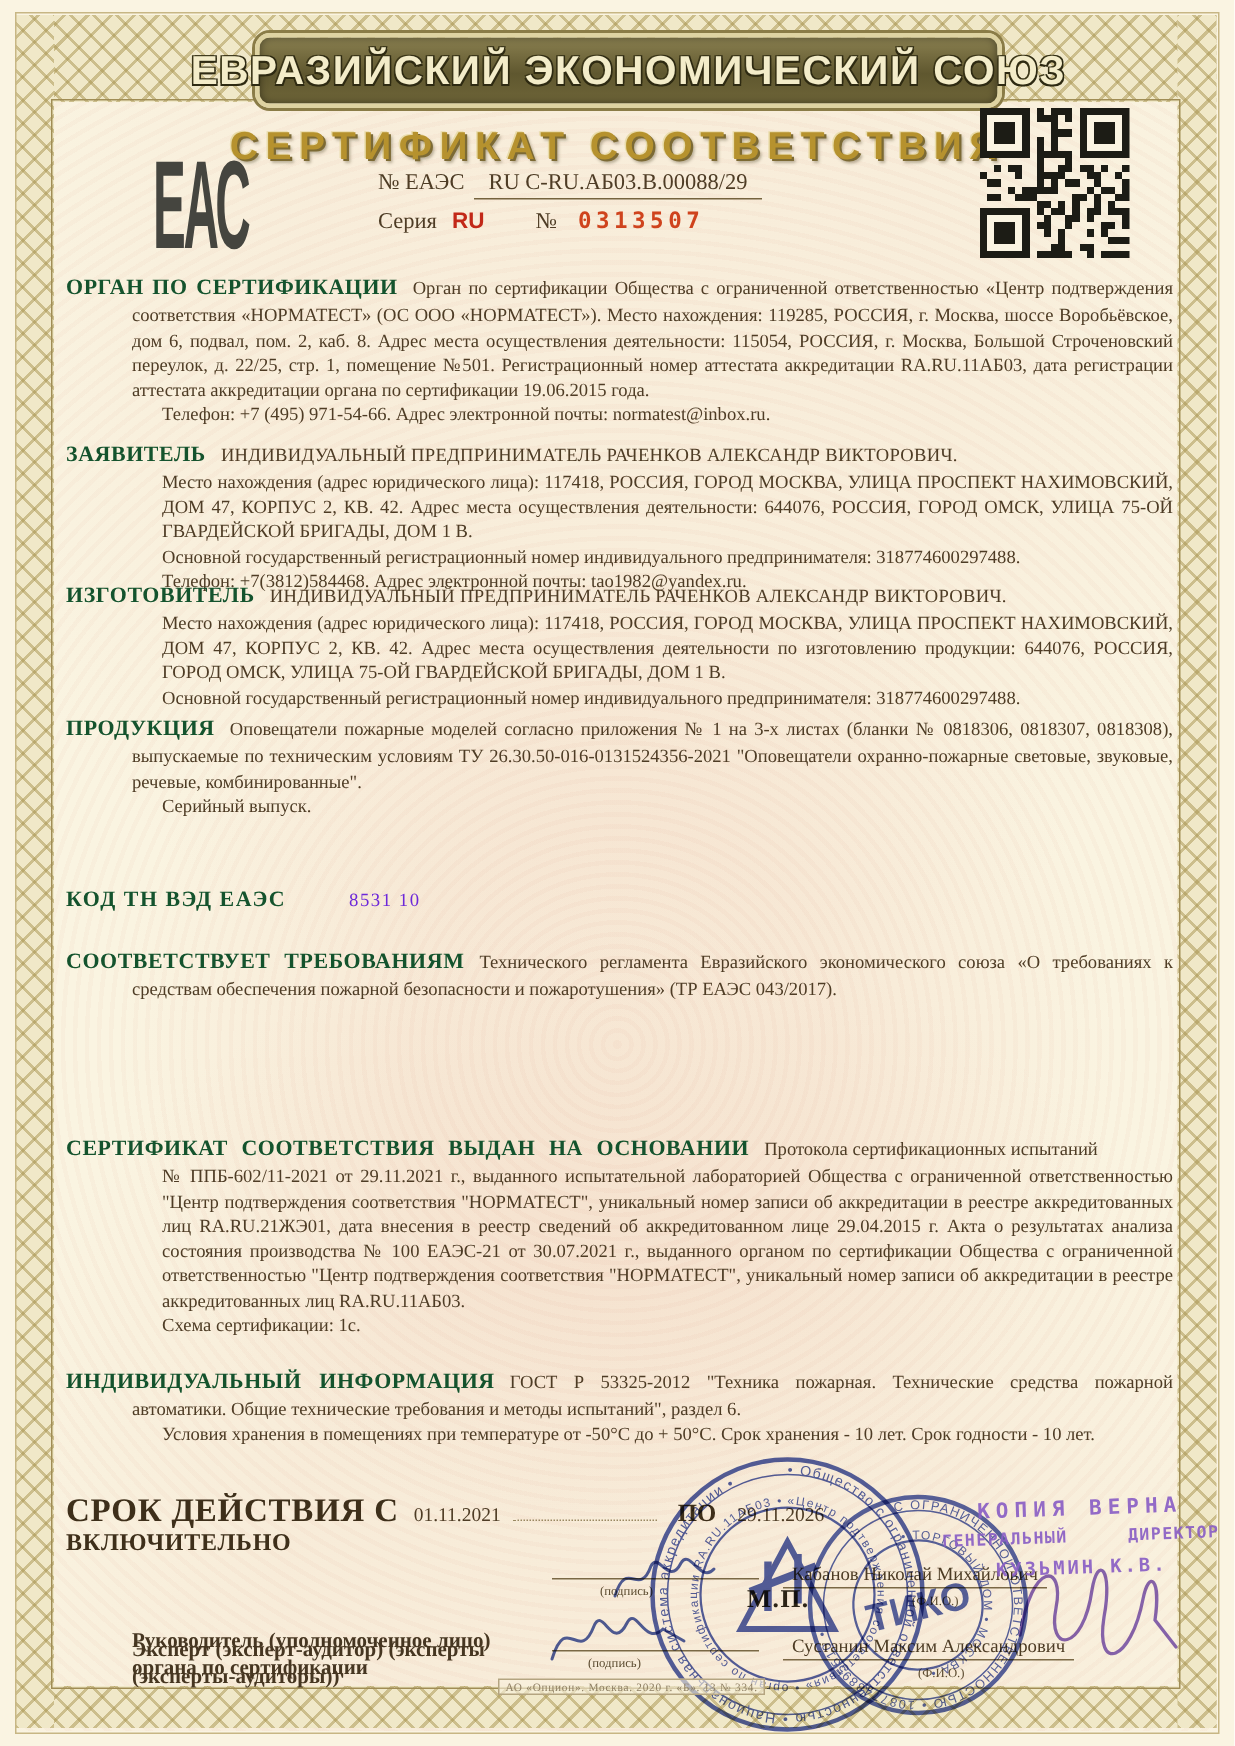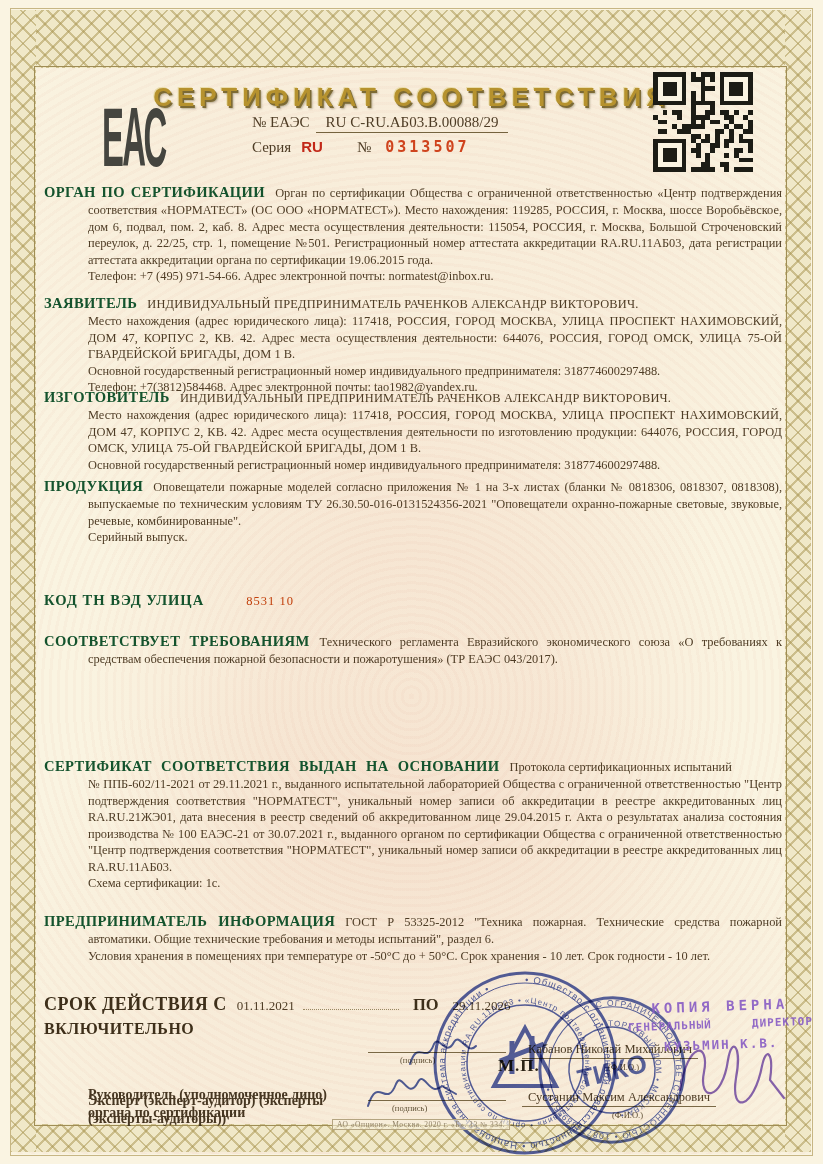--- a/index.html
+++ b/index.html
@@ -66,34 +66,34 @@
   .no-line{position:absolute;left:252px;top:114px;font-size:15px;white-space:nowrap;}
   .no-line .val{border-bottom:1px solid #75633e;padding:0 10px 2px 10px;margin-left:6px;}
   .series-line{position:absolute;left:252px;top:138px;font-size:15px;white-space:nowrap;}
   .series-line .ru{color:#c22818;font-weight:bold;font-family:"Liberation Sans",sans-serif;margin:0 34px 0 10px;}
   .series-line .num-label{margin-right:14px;}
   .series-line .blank-num{color:#cf431d;font-family:"DejaVu Sans Mono",monospace;font-weight:bold;font-size:15px;letter-spacing:3px;}
 
   
   .sec{position:absolute;left:44px;width:738px;font-size:12.4px;line-height:1.33;text-align:justify;}
   .sec .hang{text-indent:-44px;padding-left:44px;margin:0;}
-  .sec .cont{margin:0 0 0 44px;}
+  .sec .cont{margin:0 0 0 64px;}
   .lbl{font-weight:bold;font-size:14.6px;letter-spacing:.4px;color:#14532d;}
   .caps{letter-spacing:.2px;}
   .gap{display:inline-block;width:10px;}
 
   .tnved{position:absolute;left:44px;top:592px;font-size:14.6px;}
   .tnved .lbl{letter-spacing:1px;}
-  .tnved .code{font-size:12.5px;font-weight:normal;letter-spacing:1px;margin-left:42px;color:#c2410c;}
+  .tnved .code{font-size:12.5px;font-weight:normal;letter-spacing:1px;margin-left:42px;color:#6d28d9;}
 
   .basis-lbl{word-spacing:5px;margin-top:20px;}
 
   
   .validity{position:absolute;left:44px;top:994px;font-size:16px;}
-  .validity .lbl2{font-weight:bold;font-size:18px;letter-spacing:.5px;color:#3e2f1a;}
+  .validity .lbl2{font-weight:bold;font-size:22px;letter-spacing:.5px;color:#3e2f1a;}
   .validity .date{font-size:13px;margin:0 8px 0 10px;}
   .validity .leader{display:inline-block;width:96px;border-bottom:1px dotted #998862;height:12px;}
   .validity .po{font-weight:bold;font-size:16.5px;color:#3e2f1a;margin:0 4px 0 14px;}
   .inclusive{position:absolute;left:44px;top:1020px;font-weight:bold;font-size:16px;letter-spacing:.5px;color:#3e2f1a;}
 
   
   .role{position:absolute;left:88px;width:280px;font-weight:bold;font-size:14px;line-height:1.25;color:#463621;}
   .sig-line{position:absolute;border-bottom:1px solid #7a6845;}
   .sig-sub{position:absolute;font-size:8.5px;color:#5d4c31;}
   .fio{position:absolute;font-size:12.5px;color:#4c3b24;border-bottom:1px solid #7a6845;padding:0 6px 1px 6px;white-space:nowrap;}
@@ -118,20 +118,23 @@
 
 <div id="cert">
   <div class="guilloche"></div>
   <div class="strip top"></div>
   <div class="strip bottom"></div>
   <div class="strip left"></div>
   <div class="strip right"></div>
   <div class="innerline"></div>
   <div class="edge"></div>
 
+  <div class="banner">
+    <span>ЕВРАЗИЙСКИЙ ЭКОНОМИЧЕСКИЙ СОЮЗ</span>
+  </div>
 
   <div class="eac">ЕАС</div>
 
   <div class="doc-title">СЕРТИФИКАТ СООТВЕТСТВИЯ</div>
 
   <svg id="qr" class="qr" viewBox="0 0 21 21">
       <rect x="8" y="0" width="1" height="1" fill="#1c1c15"></rect>
       <rect x="10" y="0" width="1" height="1" fill="#1c1c15"></rect>
       <rect x="11" y="0" width="1" height="1" fill="#1c1c15"></rect>
       <rect x="12" y="0" width="1" height="1" fill="#1c1c15"></rect>
@@ -284,35 +287,35 @@
     <p class="cont">Место нахождения (адрес юридического лица): 117418, РОССИЯ, ГОРОД МОСКВА, УЛИЦА ПРОСПЕКТ НАХИМОВСКИЙ, ДОМ 47, КОРПУС 2, КВ. 42. Адрес места осуществления деятельности по изготовлению продукции: 644076, РОССИЯ, ГОРОД ОМСК, УЛИЦА 75-ОЙ ГВАРДЕЙСКОЙ БРИГАДЫ, ДОМ 1 В.</p>
     <p class="cont">Основной государственный регистрационный номер индивидуального предпринимателя: 318774600297488.</p>
   </div>
 
   <div class="sec" style="top:477px">
     <p class="hang"><span class="lbl">ПРОДУКЦИЯ</span><span class="gap"></span><span>Оповещатели пожарные моделей согласно приложения № 1 на 3-х листах (бланки № 0818306, 0818307, 0818308), выпускаемые по техническим условиям ТУ 26.30.50-016-0131524356-2021 "Оповещатели охранно-пожарные световые, звуковые, речевые, комбинированные".</span></p>
     <p class="cont">Серийный выпуск.</p>
   </div>
 
   <div class="tnved">
-    <span class="lbl">КОД ТН ВЭД УЛИЦА</span><span class="code">8531 10</span>
+    <span class="lbl">КОД ТН ВЭД ЕАЭС</span><span class="code">8531 10</span>
   </div>
 
   <div class="sec" style="top:632px">
     <p class="hang"><span class="lbl">СООТВЕТСТВУЕТ ТРЕБОВАНИЯМ</span><span class="gap"></span><span>Технического регламента Евразийского экономического союза «О требованиях к средствам обеспечения пожарной безопасности и пожаротушения» (ТР ЕАЭС 043/2017).</span></p>
   </div>
 
   <div class="sec" style="top:757px">
     <p class="hang"><span class="lbl basis-lbl">СЕРТИФИКАТ СООТВЕТСТВИЯ ВЫДАН НА ОСНОВАНИИ</span><span class="gap"></span><span>Протокола сертификационных испытаний</span></p>
     <p class="cont">№ ППБ-602/11-2021 от 29.11.2021 г., выданного испытательной лабораторией Общества с ограниченной ответственностью "Центр подтверждения соответствия "НОРМАТЕСТ", уникальный номер записи об аккредитации в реестре аккредитованных лиц RA.RU.21ЖЭ01, дата внесения в реестр сведений об аккредитованном лице 29.04.2015 г. Акта о результатах анализа состояния производства № 100 ЕАЭС-21 от 30.07.2021 г., выданного органом по сертификации Общества с ограниченной ответственностью "Центр подтверждения соответствия "НОРМАТЕСТ", уникальный номер записи об аккредитации в реестре аккредитованных лиц RA.RU.11АБ03.</p>
     <p class="cont">Схема сертификации: 1с.</p>
   </div>
 
   <div class="sec" style="top:912px">
-    <p class="hang"><span class="lbl">ПРЕДПРИНИМАТЕЛЬ ИНФОРМАЦИЯ</span><span class="gap"></span><span>ГОСТ Р 53325-2012 "Техника пожарная. Технические средства пожарной автоматики. Общие технические требования и методы испытаний", раздел 6.</span></p>
+    <p class="hang"><span class="lbl">ИНДИВИДУАЛЬНЫЙ ИНФОРМАЦИЯ</span><span class="gap"></span><span>ГОСТ Р 53325-2012 "Техника пожарная. Технические средства пожарной автоматики. Общие технические требования и методы испытаний", раздел 6.</span></p>
     <p class="cont">Условия хранения в помещениях при температуре от -50°С до + 50°С. Срок хранения - 10 лет. Срок годности - 10 лет.</p>
   </div>
 
   <div class="validity">
     <span class="lbl2">СРОК ДЕЙСТВИЯ С</span><span class="date">01.11.2021</span><span class="leader"></span><span class="po">ПО</span><span class="date">29.11.2026</span>
   </div>
   <div class="inclusive">ВКЛЮЧИТЕЛЬНО</div>
 
   <div class="role" style="top:1086px">Руководитель (уполномоченное лицо) органа по сертификации</div>
   <div class="sig-line" style="left:368px;top:1052px;width:138px;"></div>

